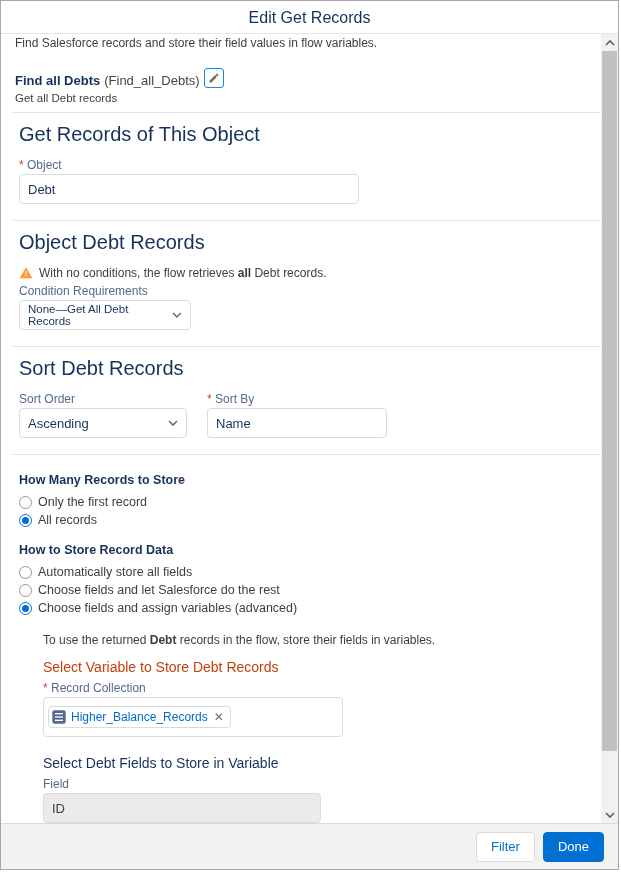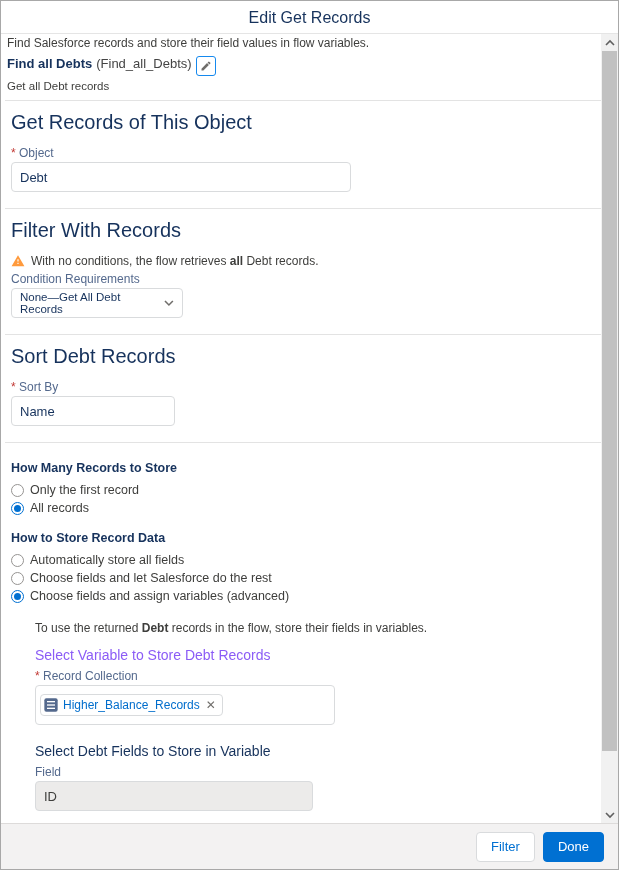--- a/index.html
+++ b/index.html
@@ -30,21 +30,21 @@
     color: #16325c;
     border-bottom: 1px solid #e5e5e5;
   }
   .body-wrap {
     flex: 1;
     position: relative;
     overflow: hidden;
   }
   .scroll-region {
     position: absolute;
-    top: 0; left: 4px; bottom: 0;
+    top: 0; left: 12px; bottom: 0;
     width: 602px;
     overflow: hidden;
   }
   .scrollbar-track {
     position: absolute;
     top: 0; right: 0; bottom: 0;
     width: 17px;
     background: #f1f1f1;
     display: flex;
     flex-direction: column;
@@ -66,22 +66,23 @@
     border-radius: 0;
   }
   .intro {
     padding: 2px 0 4px 2px;
     font-size: 12px;
     color: #3e3e3c;
   }
   .label-row {
     padding: 2px 0 2px 2px;
     display: flex;
-    align-items: flex-start;
+    align-items: flex-end;
     gap: 4px;
+    margin-top: 12px;
   }
   .label-bold { font-weight: 700; font-size: 13px; }
   .label-api { font-size: 13px; color: #444; }
   .edit-btn {
     width: 20px; height: 20px;
     border: 1px solid #1589ee;
     border-radius: 3px;
     display: inline-flex; align-items: center; justify-content: center;
     background: #fff;
     cursor: pointer;
@@ -225,42 +226,51 @@
 
       <div class="section">
         <div class="section-title">Get Records of This Object</div>
         <div class="fld-label"><span class="req">* </span><span>Object</span></div>
         <div class="input">
             <span>Debt</span>
           </div>
       </div>
 
       <div class="section">
-        <div class="section-title">Filter With Records</div>
+        <div class="section-title">Object Debt Records</div>
         <div class="warn-row">
           <svg width="14" height="14" viewBox="0 0 24 24">
               <path fill="#ff9a3c" d="M12 2 1 21h22L12 2zm1 15h-2v-2h2v2zm0-4h-2V9h2v4z"></path>
             </svg>
           <span><span>With no conditions, the flow retrieves </span><b>all</b><span> Debt records.</span></span>
         </div>
         <div class="fld-label">Condition Requirements</div>
         <div class="select" style="width:172px">
           <span style="font-size:11.5px">None—Get All Debt Records</span>
           <svg class="chev" viewBox="0 0 10 10">
               <path d="M1 3l4 4 4-4" stroke="#706e6b" stroke-width="1.6" fill="none"></path>
             </svg>
         </div>
       </div>
 
       <div class="section">
         <div class="section-title">Sort Debt Records</div>
         <div class="flex-row">
           <div>
+            <div class="fld-label">Sort Order</div>
+            <div class="select select-sm">
+              <span>Ascending</span>
+              <svg class="chev" viewBox="0 0 10 10">
+                  <path d="M1 3l4 4 4-4" stroke="#706e6b" stroke-width="1.6" fill="none"></path>
+                </svg>
+            </div>
+          </div>
+          <div>
             <div class="fld-label"><span class="req">* </span><span>Sort By</span></div>
-            <div class="input" style="width:164px">
+            <div class="input" style="width:180px">
                 <span>Name</span>
               </div>
           </div>
         </div>
       </div>
 
       <div class="section">
         <div class="subsection-label">How Many Records to Store</div>
         <div class="radio-group">
           <div class="radio-row">
@@ -287,21 +297,21 @@
             <span class="radio sel"></span>
             <span>Choose fields and assign variables (advanced)</span>
           </div>
         </div>
 
         <div class="inset">
           <div class="helper">
             <span>To use the returned </span><b>Debt</b><span> records in the flow, store their fields in variables.</span>
           </div>
 
-          <div style="font-size:14px;color:#8b5cf6;margin-bottom:6px">Select Variable to Store Debt Records</div>
+          <div style="font-size:14px;color:#c2410c;margin-bottom:6px">Select Variable to Store Debt Records</div>
           <div class="fld-label"><span class="req">* </span><span>Record Collection</span></div>
           <div class="pill-input">
             <span class="pill">
               <svg width="16" height="16" viewBox="0 0 24 24">
                   <rect x="2" y="2" width="20" height="20" rx="3" fill="#54698d"></rect>
                   <rect x="6" y="6" width="12" height="2" fill="#fff"></rect>
                   <rect x="6" y="11" width="12" height="2" fill="#fff"></rect>
                   <rect x="6" y="16" width="12" height="2" fill="#fff"></rect>
                 </svg>
               <span>Higher_Balance_Records</span>

